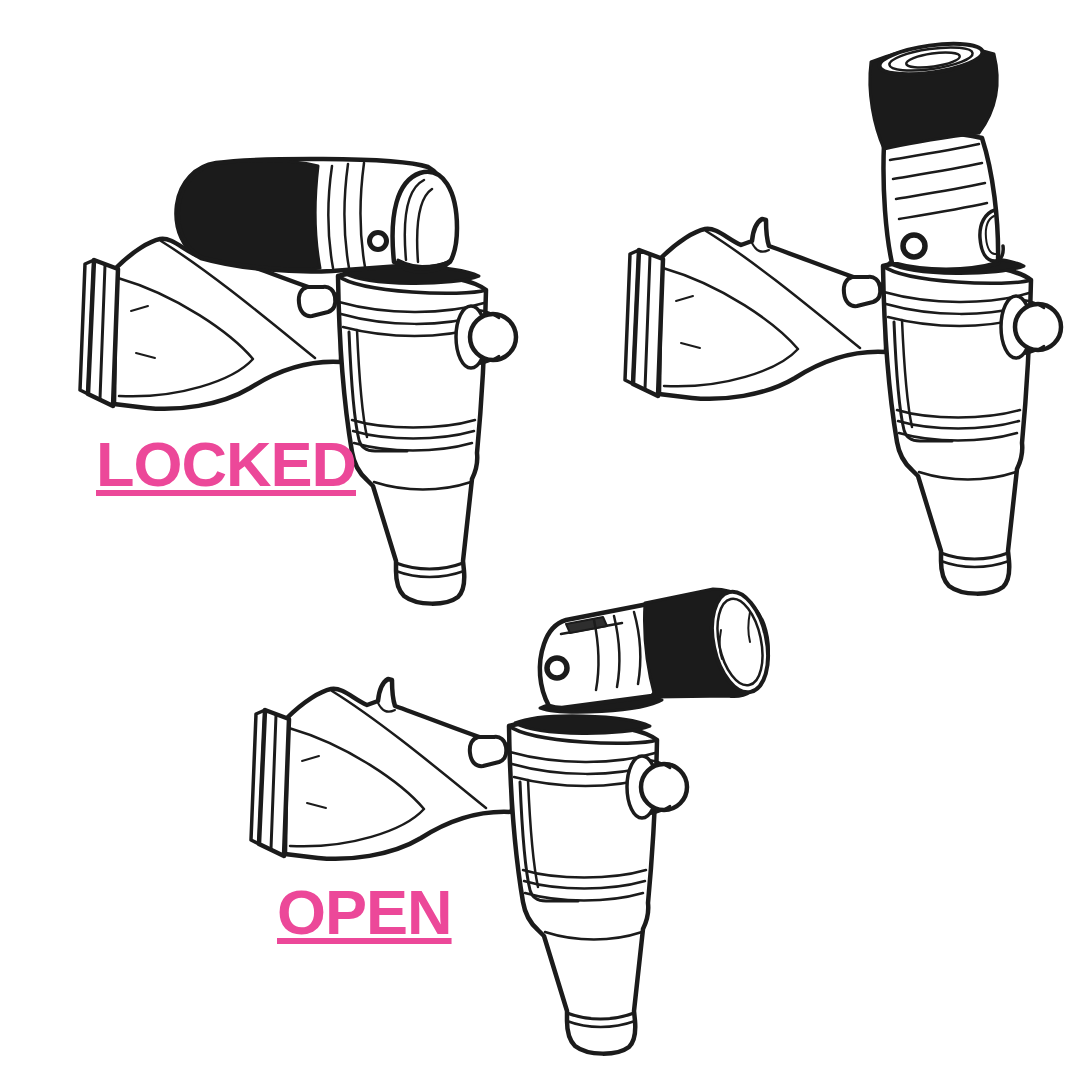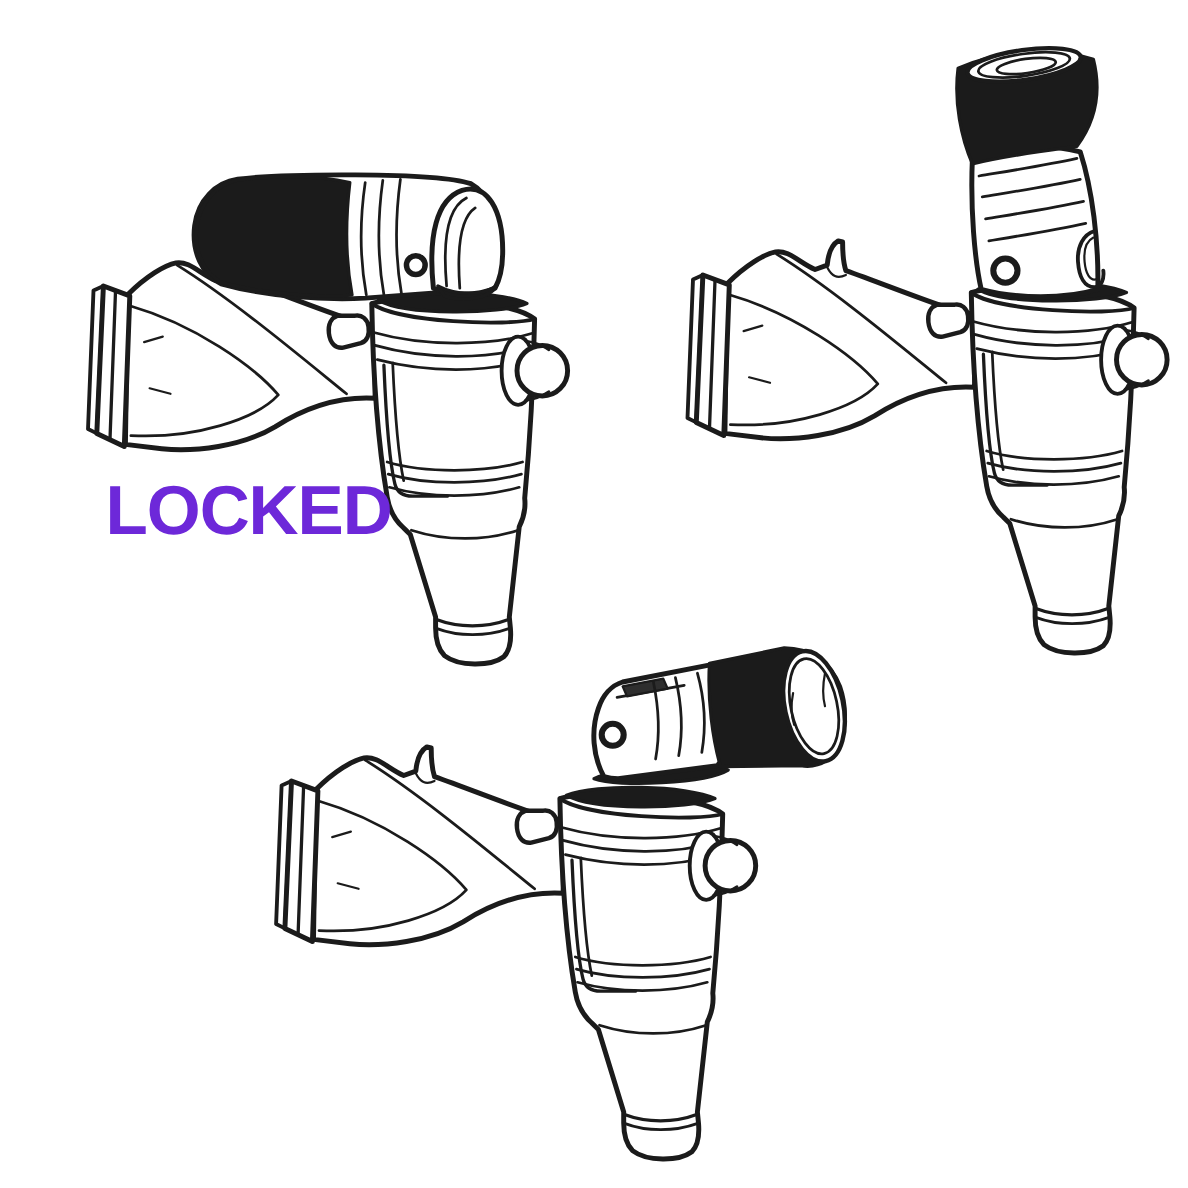--- a/index.html
+++ b/index.html
@@ -3,21 +3,21 @@
 <meta charset="utf-8">
 <style>
   html,body{margin:0;padding:0;background:#ffffff;}
   .canvas{
     position:relative;width:1080px;height:1080px;background:#ffffff;
     overflow:hidden;font-family:"Liberation Sans",sans-serif;
   }
   .diagram-svg{position:absolute;left:0;top:0;width:1080px;height:1080px;}
   .fig-label{
     position:absolute;font-weight:700;font-size:63px;line-height:1;
-    letter-spacing:-1px;color:#6d28d9;white-space:nowrap;
+    letter-spacing:-1px;color:#ec4899;white-space:nowrap;text-decoration:underline;
   }
   #label-locked{left:96px;top:433px;}
   #label-closed{left:640px;top:431px;}
   #label-open{left:277px;top:881px;}
   
   svg path, svg ellipse, svg circle, svg line{stroke-linecap:round;stroke-linejoin:round;}
   .f{fill:#ffffff;stroke:#1b1b1b;}
   .n{fill:none;stroke:#1b1b1b;}
   .k{fill:#1b1b1b;stroke:#1b1b1b;stroke-width:3;}
   .dk{fill:#2e2e2e;stroke:#1b1b1b;stroke-width:2;}
@@ -198,14 +198,15 @@
           C 648 672 643 637 645 603 Z"></path>
         <ellipse class="f w4" cx="740" cy="642" rx="26.5" ry="51" transform="rotate(-12 740 642)"></ellipse>
         <ellipse class="n w25" cx="740" cy="642" rx="21" ry="44" transform="rotate(-12 740 642)"></ellipse>
         <path class="n w2" d="M 721 630 C 719 640 719 650 722 659"></path>
         <path class="n w2" d="M 750 612 C 748 622 748 634 750 642"></path>
       </g>
     </g>
   </svg>
 
   <div class="fig-label" id="label-locked">LOCKED</div>
+  <div class="fig-label" id="label-open">OPEN</div>
 
 </div>
 
 </body></html>

